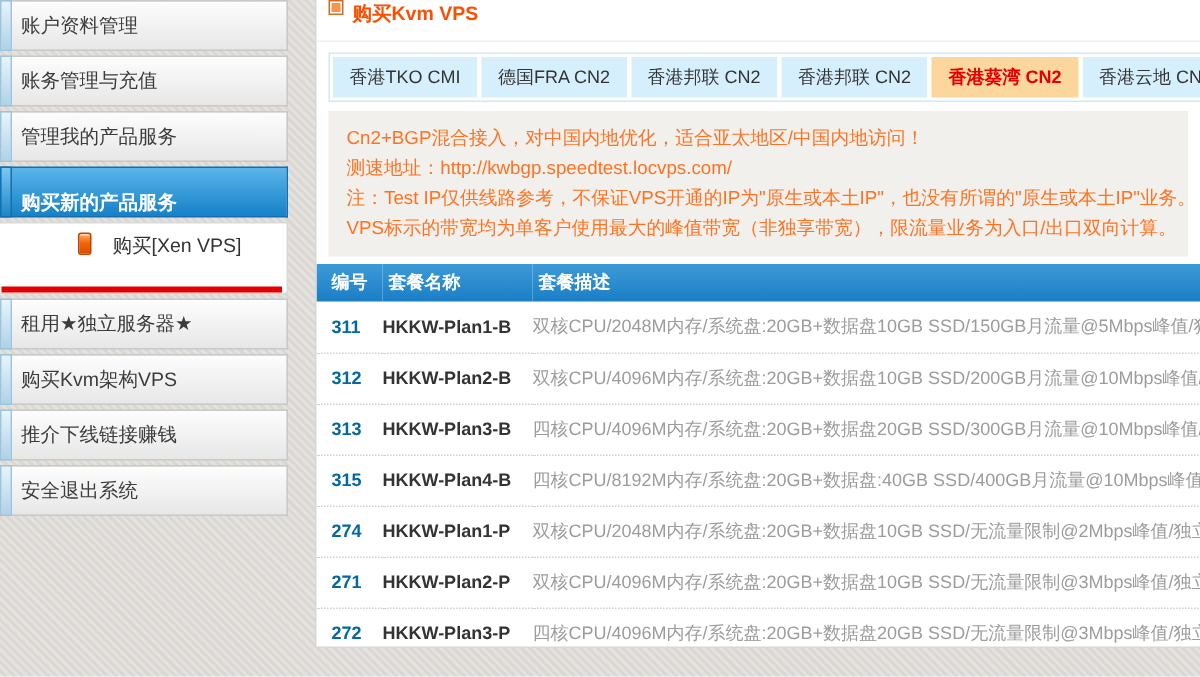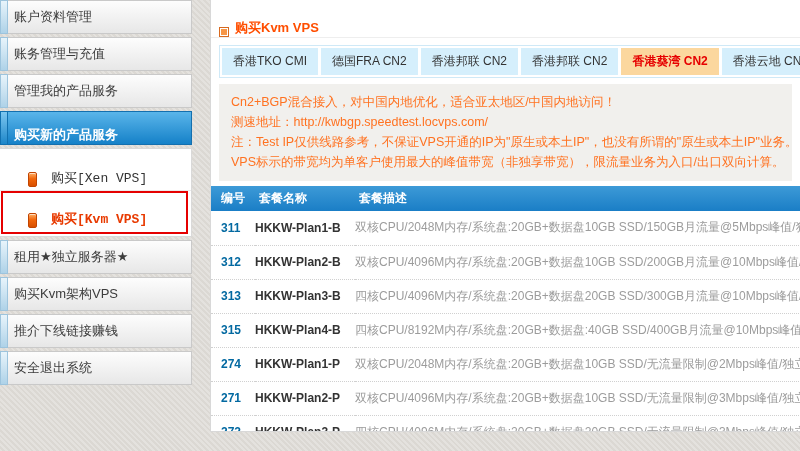--- a/index.html
+++ b/index.html
@@ -30,44 +30,45 @@
     background:linear-gradient(#5ab5ea,#1581c8);
     border-color:#146fae; color:#fff; font-weight:bold;align-items:flex-end;
   }
   .side-item.active::before { background:linear-gradient(#7ec7f0,#1d86c9); border-color:#1271b0; }
 
   .submenu {
     position:relative; background:#fff; border:1px solid #d9d9d9; border-left:none;
     margin-bottom:3px; padding:6px 0 8px 0;
   }
   .sub-item {
-    position:relative; height:32px; display:flex; align-items:flex-end;
+    position:relative; height:32px; display:flex; align-items:flex-start;
     padding-left:28px; font-size:13px; color:#333; cursor:pointer;
-    font-family:Liberation Mono, monospace;
+    font-family:Liberation Sans, sans-serif;
+    margin-left:24px;
   }
   .sub-item + .sub-item { border-top:1px solid #ebebeb; margin-top:3px; padding-top:3px; height:38px;}
   .server-icon {
     width:9px; height:15px; margin-right:14px; border-radius:2px;
     background:linear-gradient(#ffb066 0%,#f2660a 45%,#d84f00 100%);
     border:1px solid #c24400; box-shadow:inset 0 1px 0 rgba(255,255,255,.6);
   }
   .sub-item.hot { color:#e83a00; font-weight:bold; }
   .red-box {
     position:absolute; left:1px; right:3px; top:42px; bottom:2px;
     border:2px solid #e50000; pointer-events:none;
   }
 
   
   .main {
     position:absolute; left:210px; top:0; width:590px; height:432px;
     background:#fff; border:1px solid #d8d8d8; border-top:none; border-right:none;
     overflow:hidden;
   }
   .main-head {
-    height:38px; display:flex; align-items:flex-end; gap:6px;
+    height:28px; display:flex; align-items:flex-start; gap:6px;
     padding-left:8px; border-bottom:1px solid #eee;
   }
   .head-icon {
     width:10px; height:10px; border:1px solid #d86a20; background:#fff;
     box-shadow:inset 0 0 0 1px #fff; position:relative;
   }
   .head-icon::after { content:""; position:absolute; inset:1px; background:#f79646; }
   .main-title { font-size:13px; font-weight:bold; color:#ff4e00; }
 
   .tabbar {
@@ -115,24 +116,20 @@
     </div>
   <div class="side-item active">
       <span>购买新的产品服务</span>
     </div>
 
   <div class="submenu">
     <div class="sub-item">
       <span class="server-icon"></span>
       <span>购买[Xen VPS]</span>
     </div>
-    <div class="sub-item hot">
-      <span class="server-icon"></span>
-      <span>购买[Kvm VPS]</span>
-    </div>
     <div class="red-box"></div>
   </div>
 
   <div class="side-item">
       <span>租用★独立服务器★</span>
     </div>
   <div class="side-item">
       <span>购买Kvm架构VPS</span>
     </div>
   <div class="side-item">

